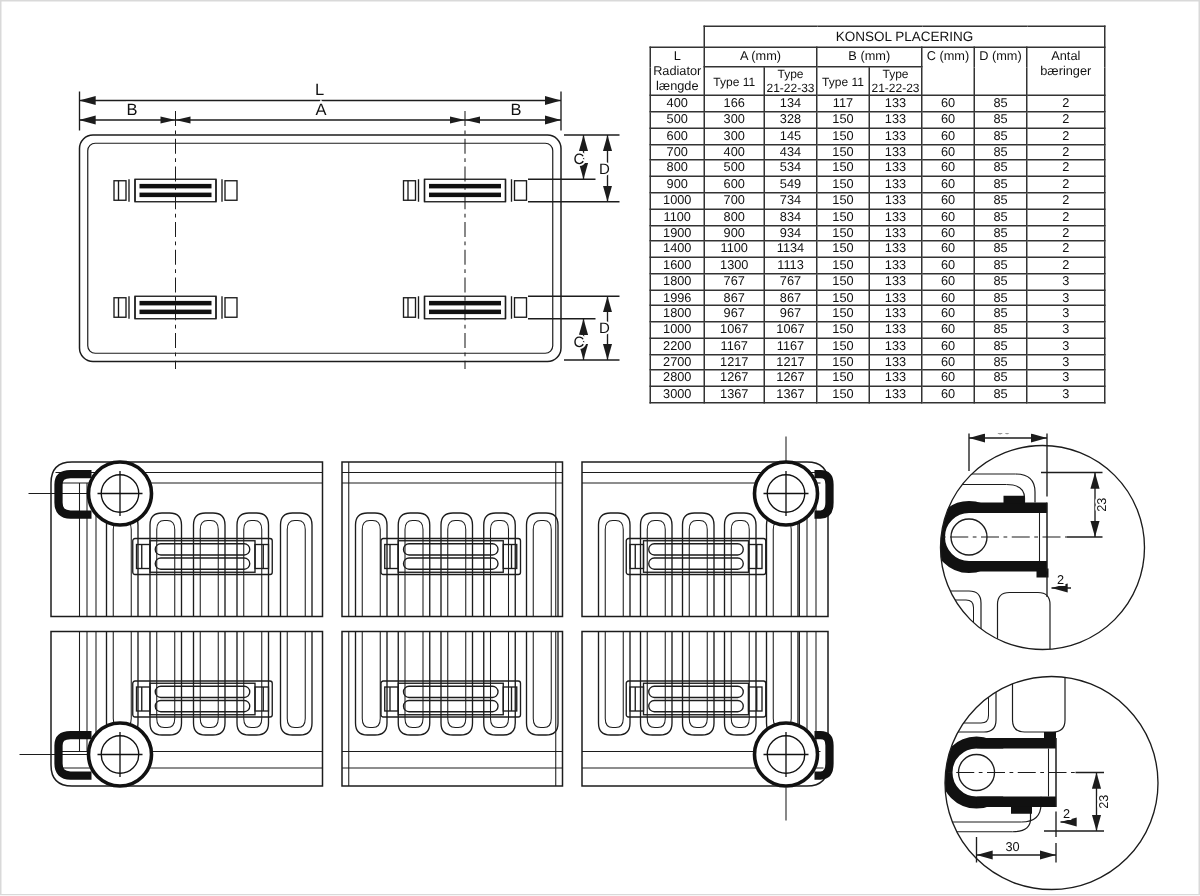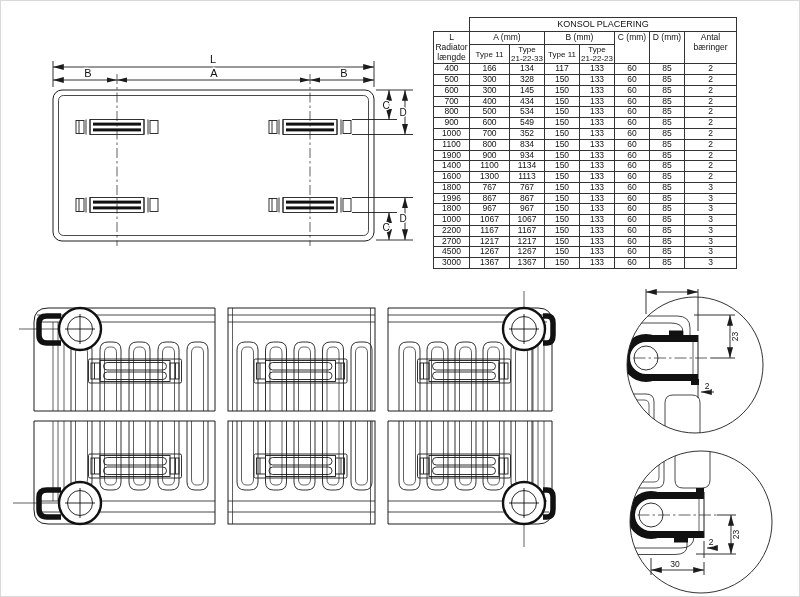--- a/index.html
+++ b/index.html
@@ -208,21 +208,21 @@
           <td>549</td>
           <td>150</td>
           <td>133</td>
           <td>60</td>
           <td>85</td>
           <td>2</td>
         </tr>
         <tr>
           <td>1000</td>
           <td>700</td>
-          <td>352</td>
+          <td>734</td>
           <td>150</td>
           <td>133</td>
           <td>60</td>
           <td>85</td>
           <td>2</td>
         </tr>
         <tr>
           <td>1100</td>
           <td>800</td>
           <td>834</td>
@@ -316,21 +316,21 @@
           <td>2700</td>
           <td>1217</td>
           <td>1217</td>
           <td>150</td>
           <td>133</td>
           <td>60</td>
           <td>85</td>
           <td>3</td>
         </tr>
         <tr>
-          <td>4500</td>
+          <td>2800</td>
           <td>1267</td>
           <td>1267</td>
           <td>150</td>
           <td>133</td>
           <td>60</td>
           <td>85</td>
           <td>3</td>
         </tr>
         <tr>
           <td>3000</td>

